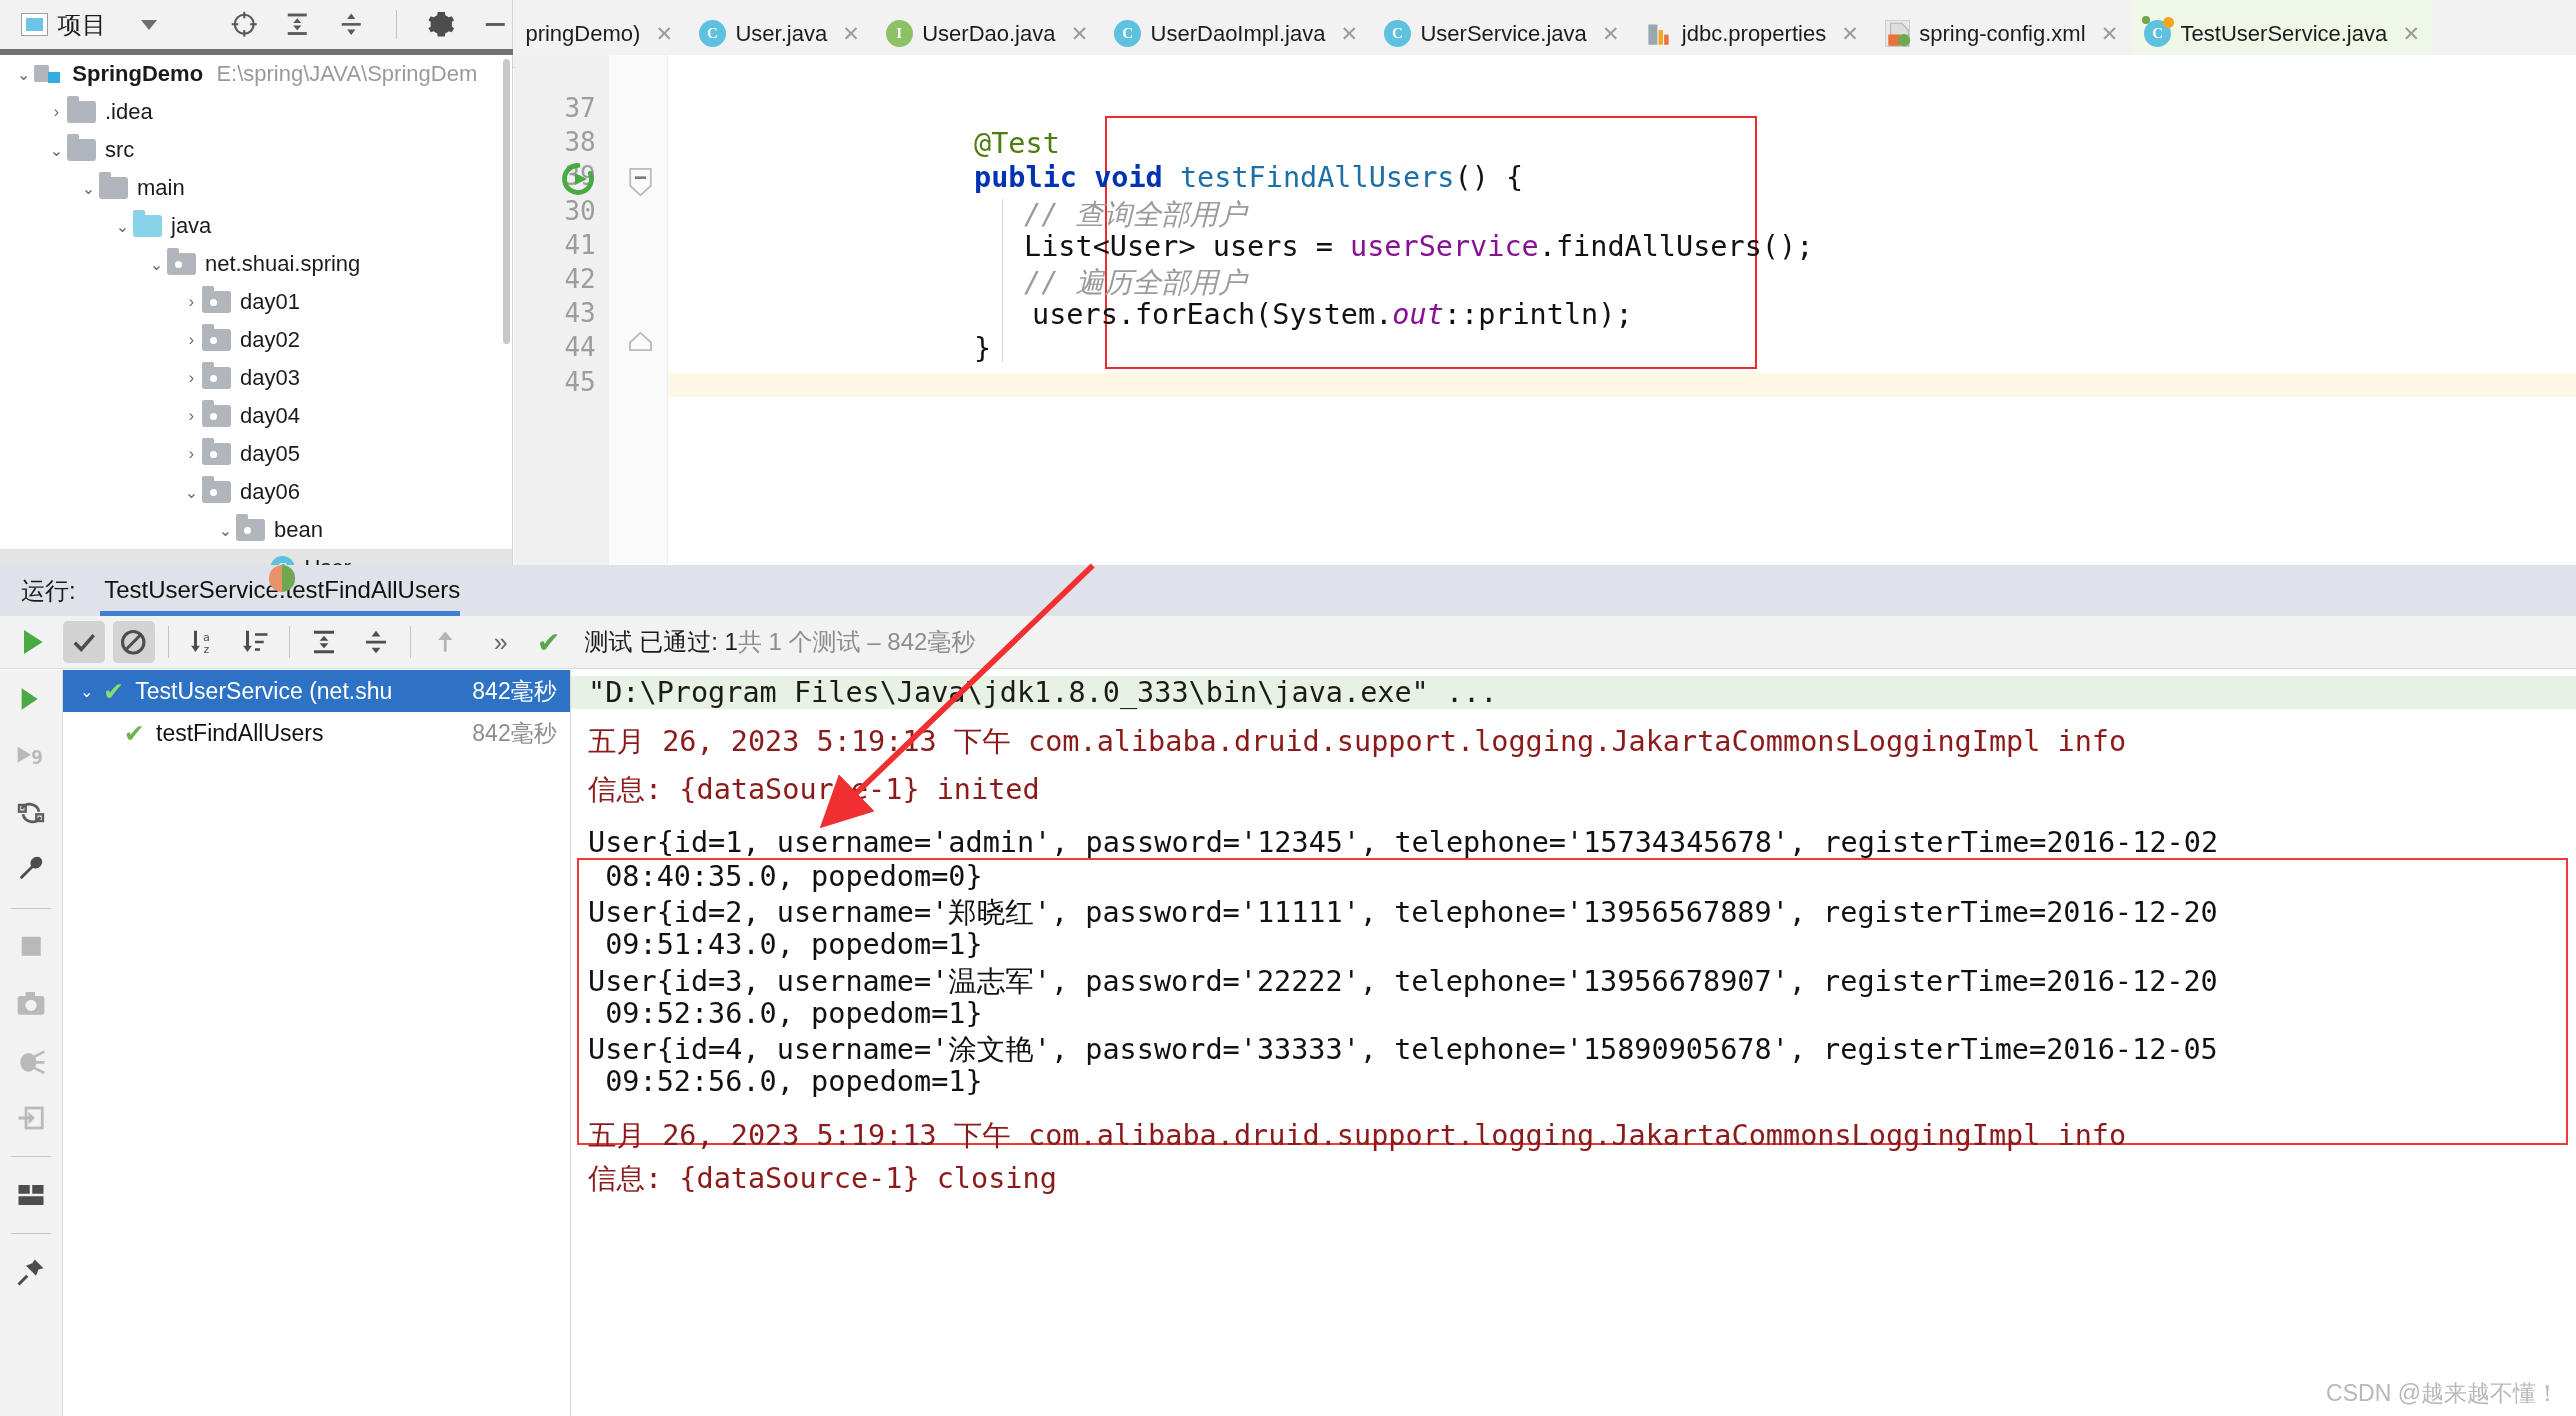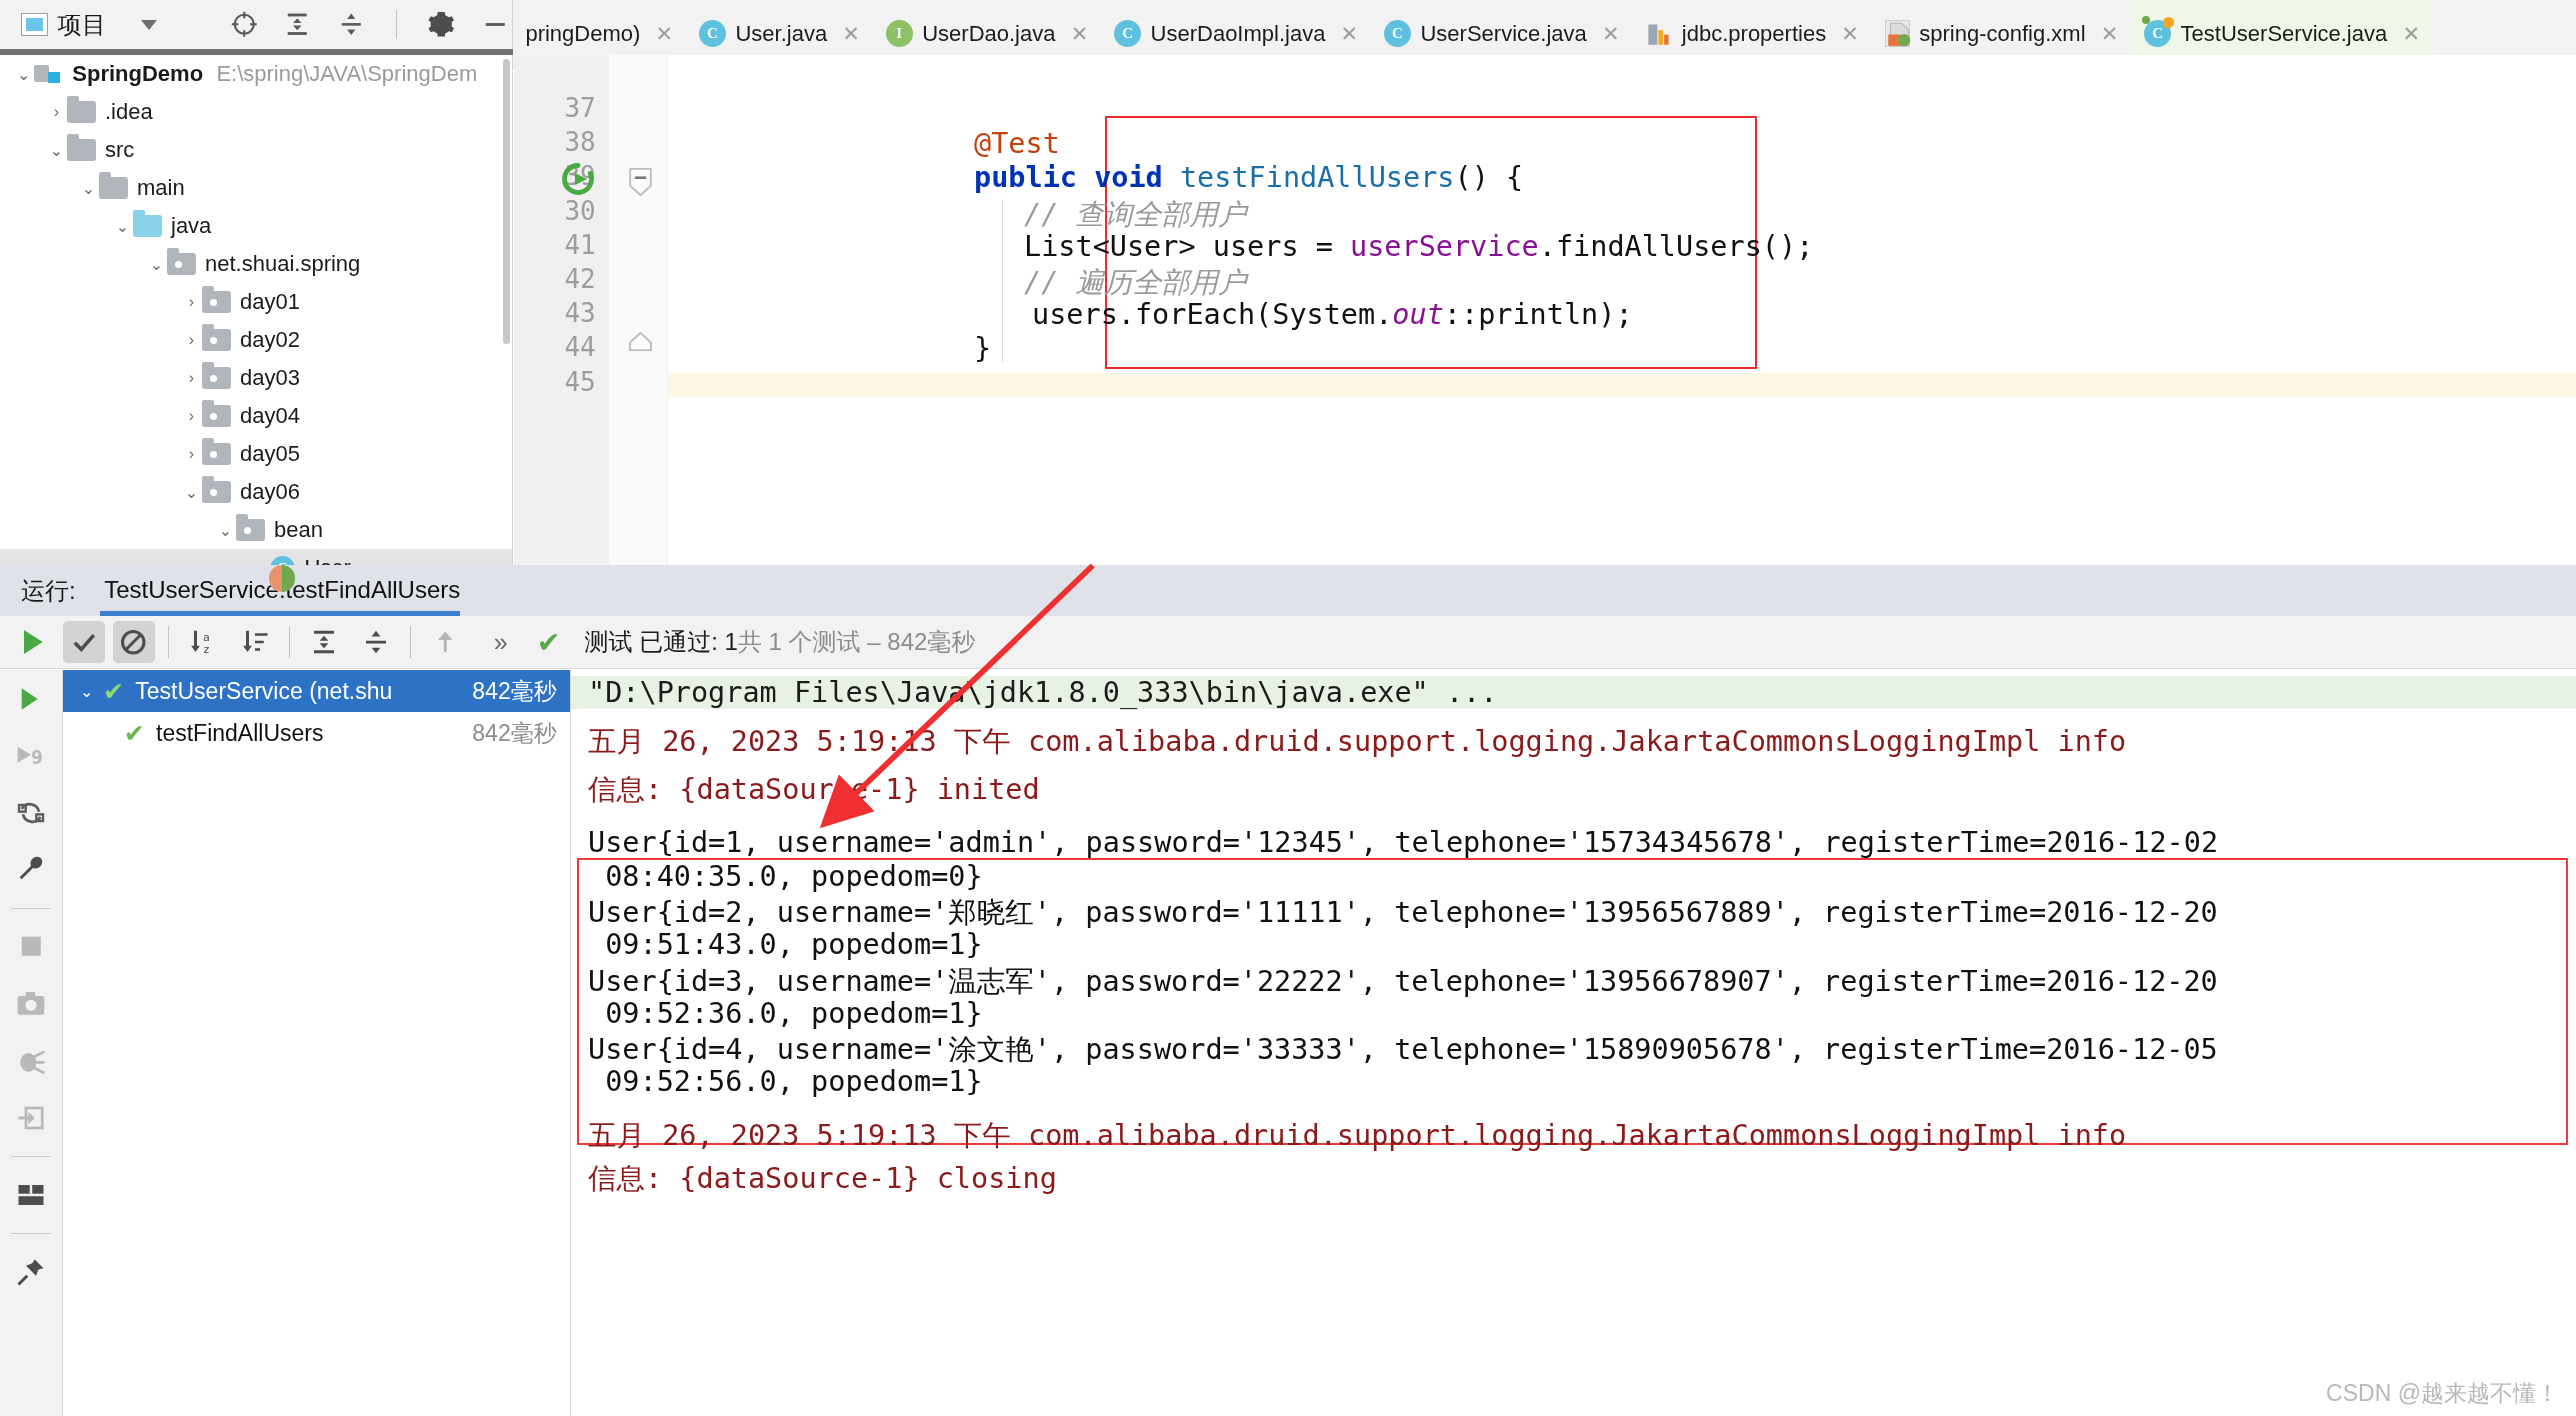--- a/index.html
+++ b/index.html
@@ -89,21 +89,21 @@
   .editor { position:absolute; left:514px; top:55px; right:0; height:510px; background:#fff; overflow:hidden;}
   .gutter { position:absolute; left:0; top:0; width:95px; height:100%; background:#f0f0f0;}
   .gutter-line { position:absolute; right:13.3px; font-size:26px; color:#9d9d9d;
                  font-family:"DejaVu Sans Mono", monospace;}
   .fold-col { position:absolute; left:95px; top:0; width:59px; height:100%; background:#fafafa; border-right:1px solid #efefef;}
   .run-gut { position:absolute; left:46px; top:114px; width:34px; height:34px; }
   .codearea { position:absolute; left:154px; top:0; right:0; height:100%; background:#fff; }
   .code-line { position:absolute; left:0; white-space:pre;
                font-family:"DejaVu Sans Mono", monospace; font-size:28.5px; color:#111;}
   .k { color:#0033b3; font-weight:bold; }
-  .ann { color:#c2410c; }
+  .ann { color:#4d7c0f; }
   .cm { color:#9b9b9b; font-style:italic; }
   .fld { color:#871094; }
   .fldi { color:#871094; font-style:italic; }
   .mth { color:#1b6ea8; }
   .redbox { position:absolute; left:437px; top:61px; width:652px; height:253px; border:2.9px solid #ee2b2b; pointer-events:none;}
   .strip { position:absolute; left:0; top:318px; width:100%; height:24px; background:#fdf7e6;}
   .indent-guide { position:absolute; width:1px; background:#d7d7d7; }
 
   
   .runpanel { position:absolute; left:0; top:565px; right:0; bottom:0; background:#fff; }

